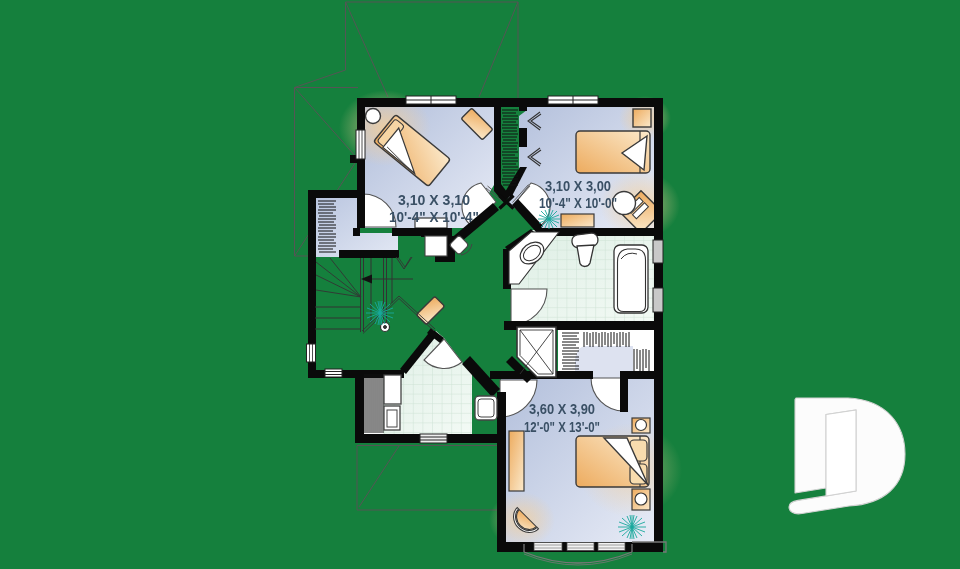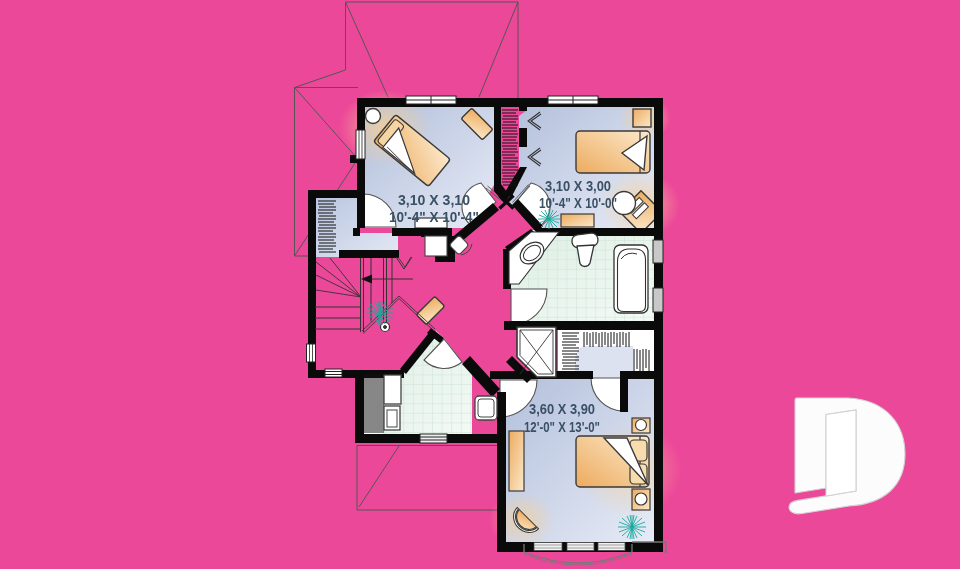--- a/index.html
+++ b/index.html
@@ -1,16 +1,16 @@
 <!DOCTYPE html>
 <html><head>
 <meta charset="utf-8">
 <style>
 html,body{margin:0;padding:0;background:#fff;}
-#wrap{width:960px;height:569px;position:relative;overflow:hidden;background:#ec4899;}
+#wrap{width:960px;height:569px;position:relative;overflow:hidden;background:#15803d;}
 svg{display:block;}
 </style>
 </head>
 <body>
 <div id="wrap">
 <svg width="960" height="569" viewBox="0 0 960 569">
 <defs>
 <linearGradient id="blu" x1="0" y1="0" x2="1" y2="1">
 <stop offset="0" stop-color="#b2bfdb"></stop>
           <stop offset="1" stop-color="#e7ebf6"></stop>

